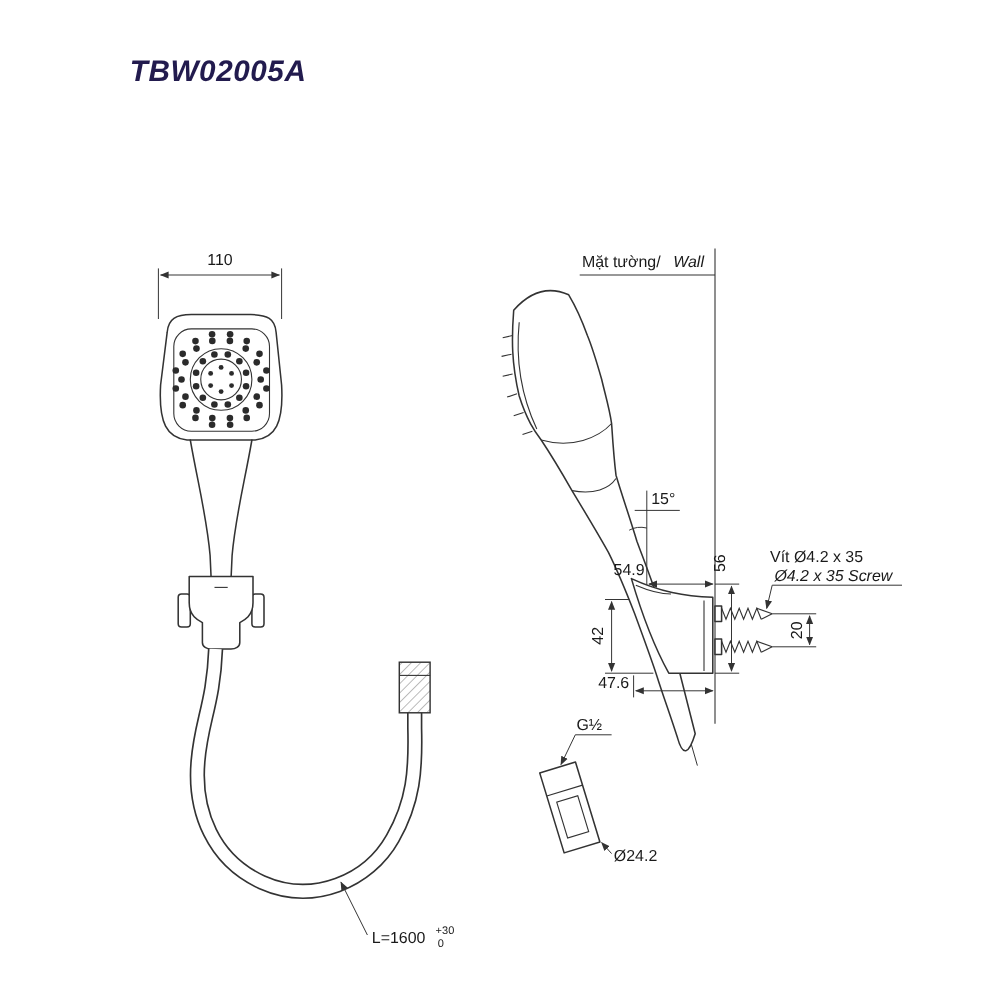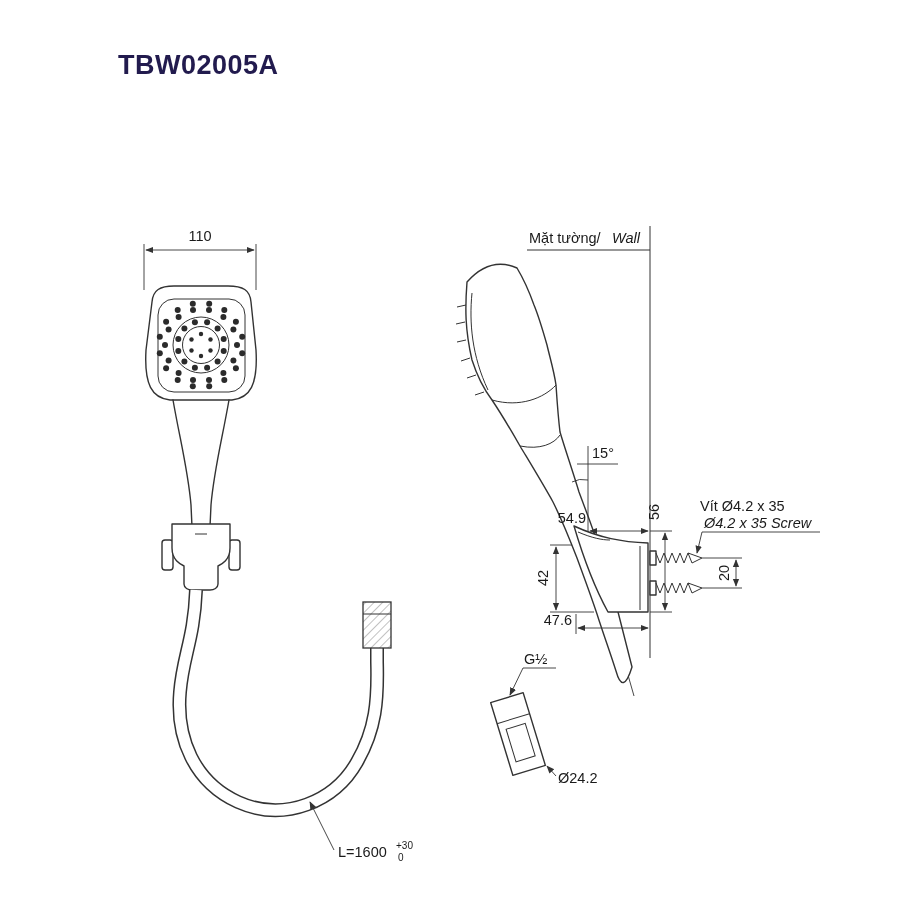--- a/index.html
+++ b/index.html
@@ -1,19 +1,19 @@
 <!DOCTYPE html>
 <html style="--title-color: #221b4e;"><head>
 <meta charset="utf-8">
 <style>
   html,body{margin:0;padding:0;background:#ffffff;}
   body{width:900px;height:900px;position:relative;overflow:hidden;
        font-family:"Liberation Sans","DejaVu Sans",sans-serif;}
   .page-title{position:absolute;left:118px;top:50px;
-       font-size:27px;font-weight:bold;
+       font-size:27px;font-weight:bold;font-style:italic;
        letter-spacing:.5px;color:var(--title-color,#221b4e);}
   svg{position:absolute;left:0;top:0;}
   .ol{fill:#ffffff;stroke:#333333;stroke-width:1.4;stroke-linejoin:round;}
   .ln{fill:none;stroke:#333333;stroke-width:1.4;stroke-linecap:round;}
   .thin{fill:none;stroke:#333333;stroke-width:1;}
   .dim{fill:none;stroke:#333333;stroke-width:0.9;}
   .lbl{font-size:14.5px;fill:#1a1a1a;}
   .it{font-style:italic;}
   .sm{font-size:10px;fill:#1a1a1a;}
   .dot{fill:#2b2b2b;stroke:none;}

